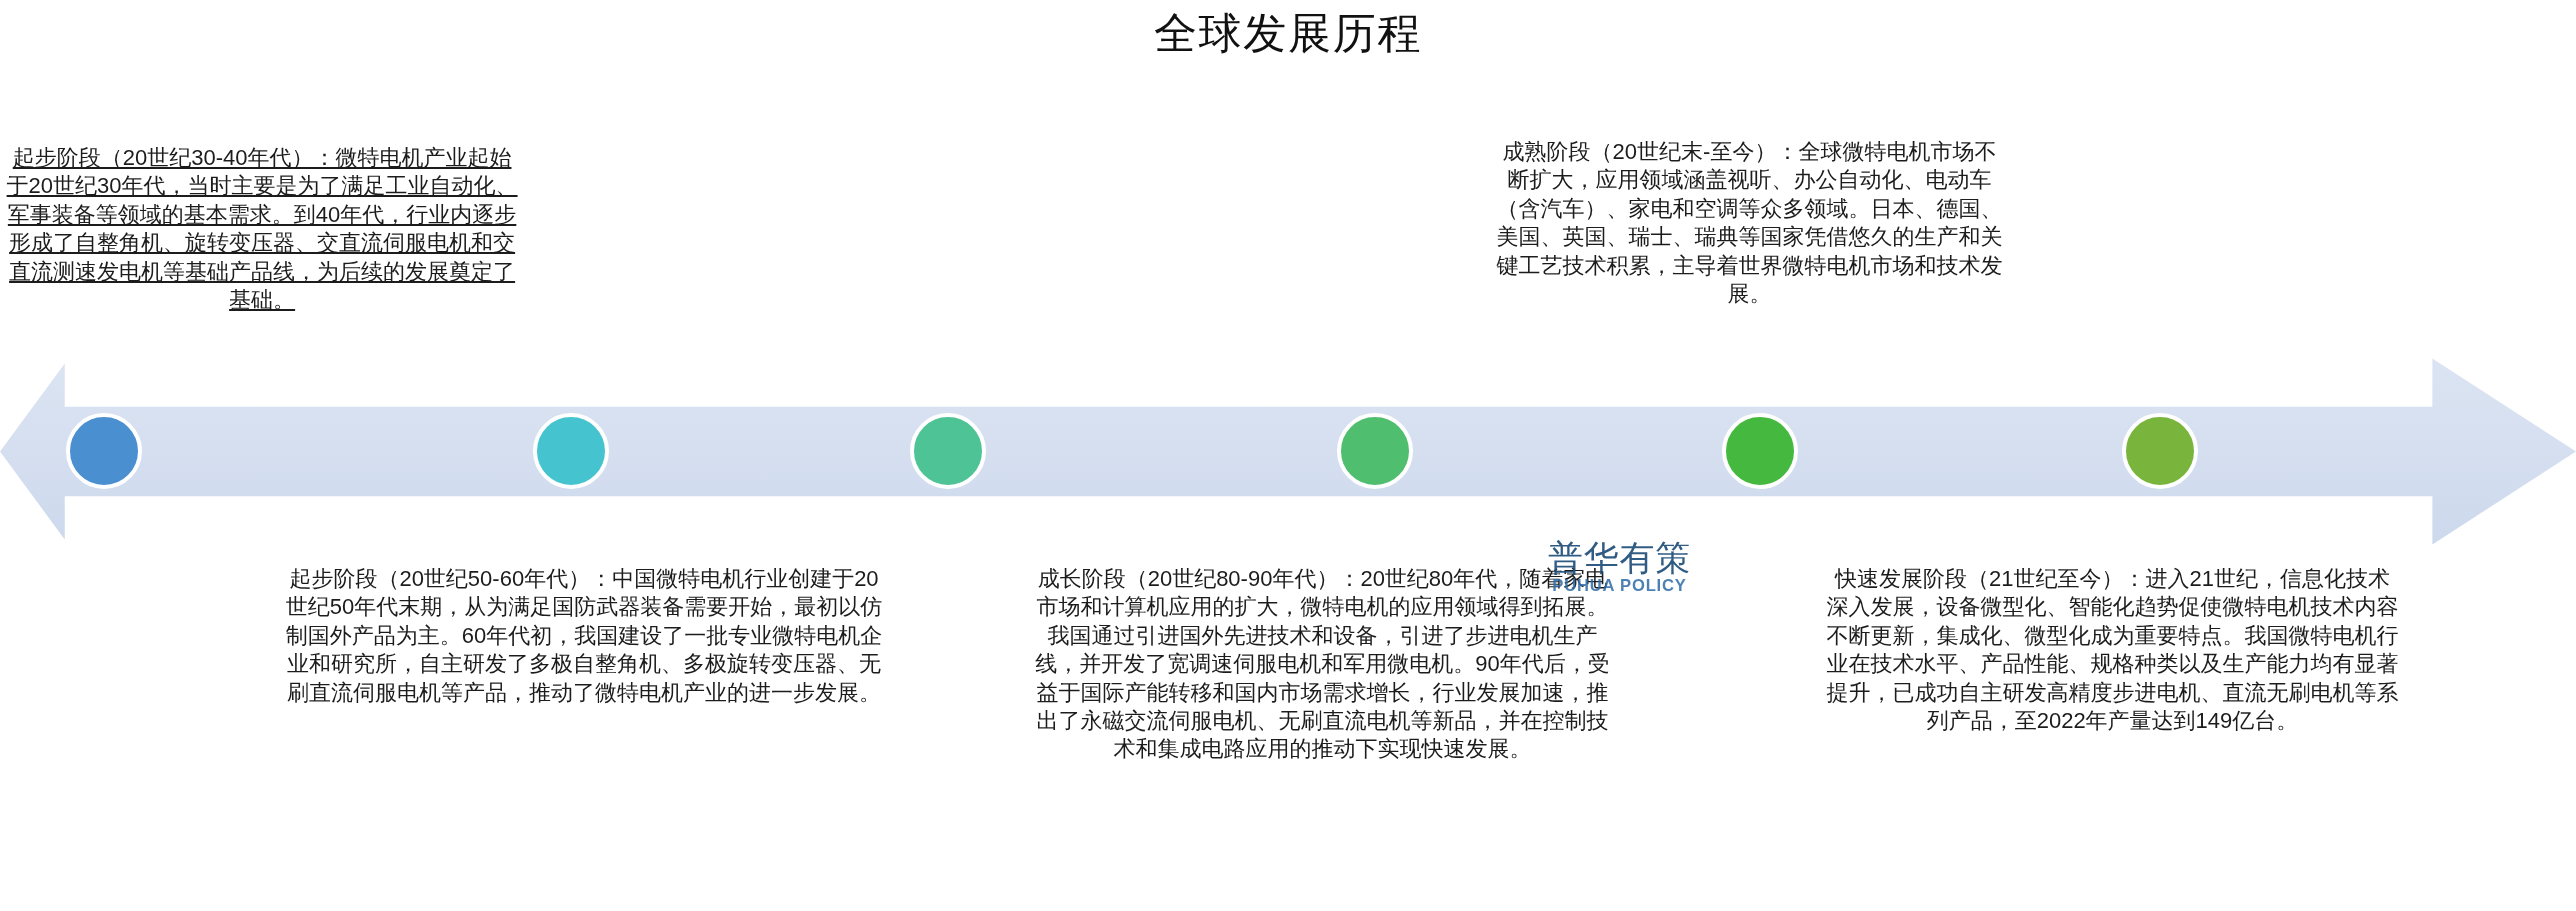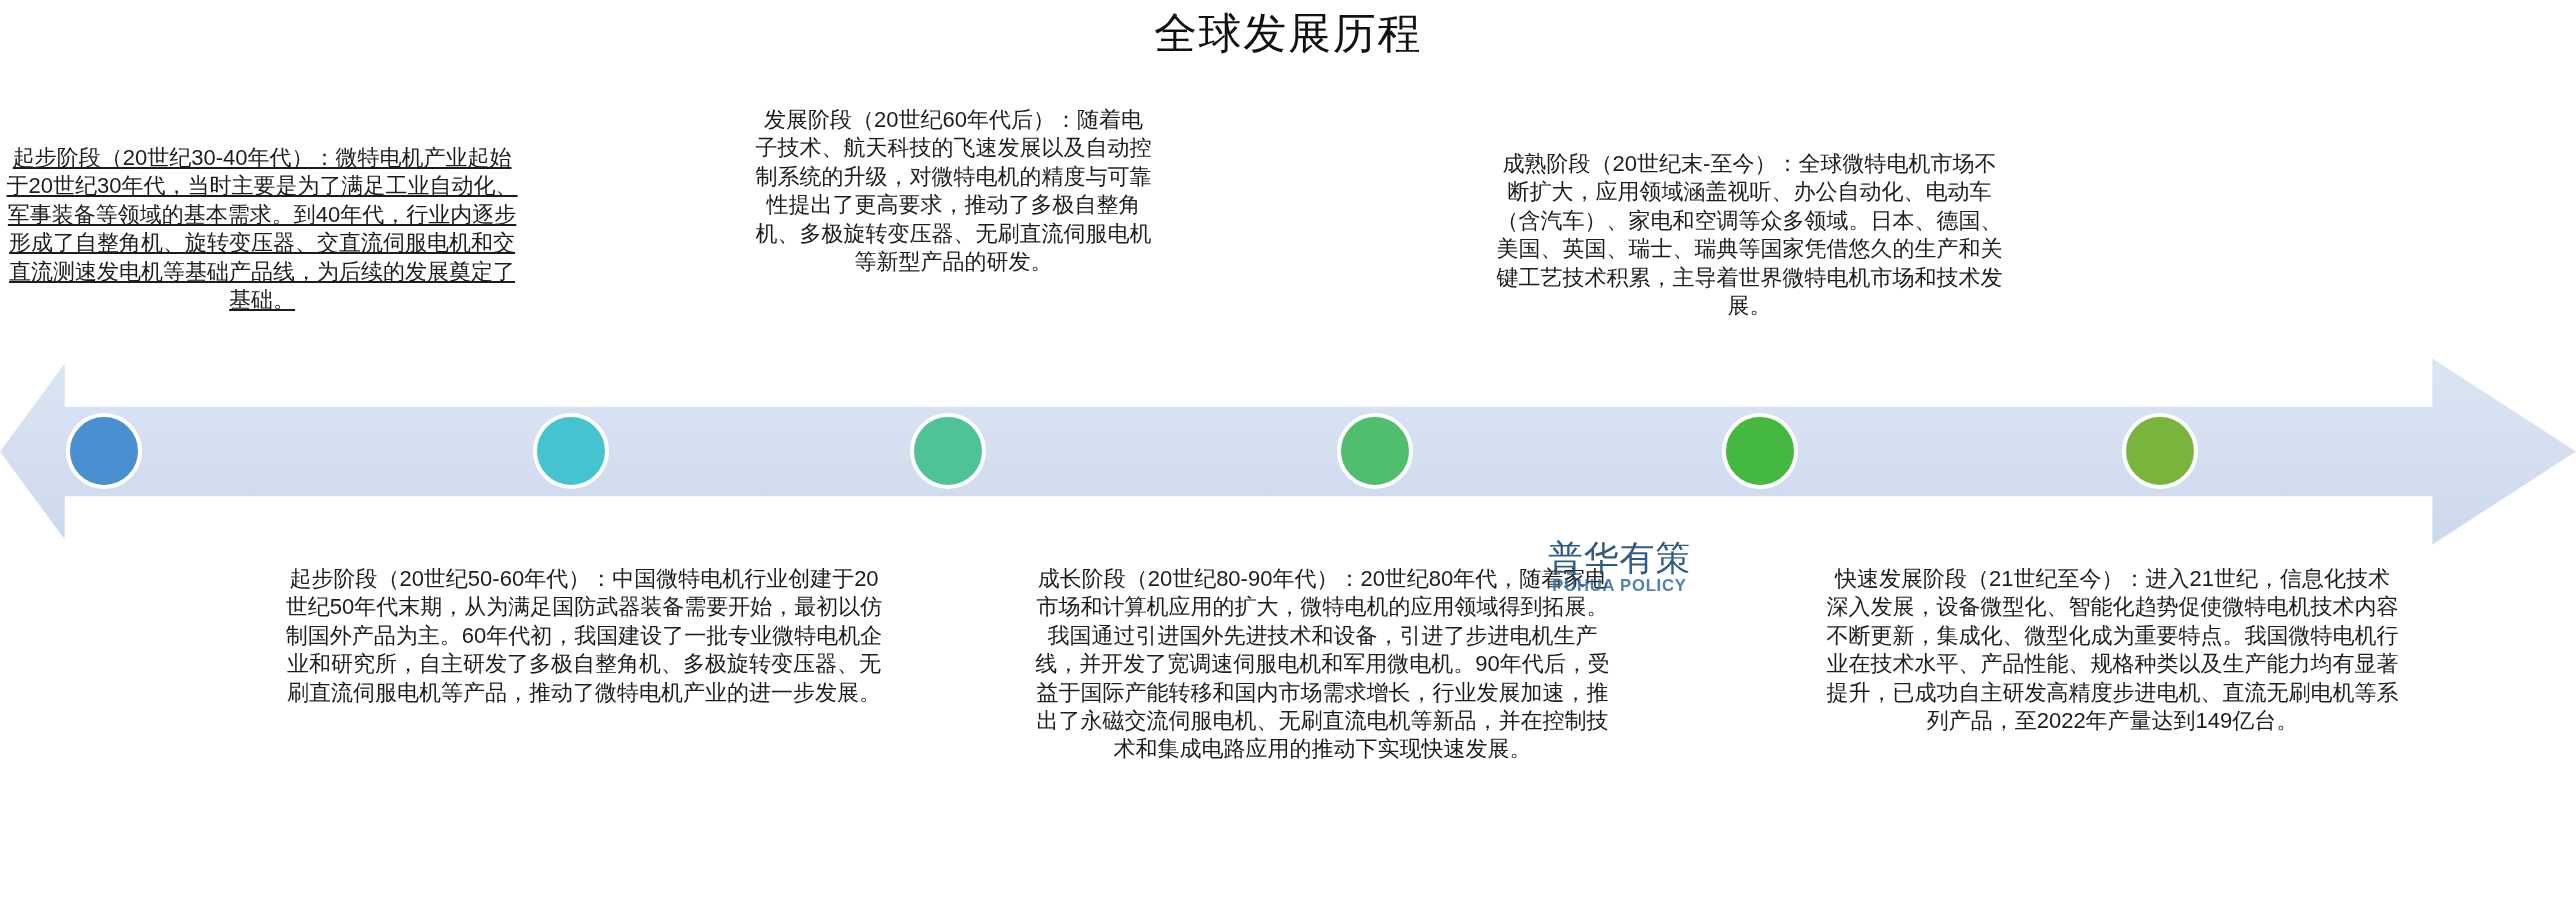--- a/index.html
+++ b/index.html
@@ -120,23 +120,22 @@
 
   <div class="node" style="left:66px;background:#4a8fd0;"></div>
   <div class="node" style="left:533px;background:#45c4d0;"></div>
   <div class="node" style="left:910px;background:#4ec395;"></div>
   <div class="node" style="left:1337px;background:#4fbe6e;"></div>
   <div class="node" style="left:1722px;background:#45b93f;"></div>
   <div class="node" style="left:2122px;background:#79b43c;"></div>
 
   <div class="block" style="left:6.6px; top:144px; width:511px;text-decoration:underline;">起步阶段（20世纪30-40年代）：微特电机产业起始于20世纪30年代，当时主要是为了满足工业自动化、军事装备等领域的基本需求。到40年代，行业内逐步形成了自整角机、旋转变压器、交直流伺服电机和交直流测速发电机等基础产品线，为后续的发展奠定了基础。</div>
 
-  <div class="block" style="left:755px; top:106px; width:397px;">发展阶段（20世纪60年代后）：随着电子技术、航天科技的飞速发展以及自动控制系统的升级，对微特电机的精度与可靠性提出了更高要求，推动了多极自整角机、多极旋转变压器、无刷直流伺服电机等新型产品的研发。</div>
 
-  <div class="block" style="left:1494px; top:150px; width:511px;">成熟阶段（20世纪末-至今）：全球微特电机市场不断扩大，应用领域涵盖视听、办公自动化、电动车（含汽车）、家电和空调等众多领域。日本、德国、美国、英国、瑞士、瑞典等国家凭借悠久的生产和关键工艺技术积累，主导着世界微特电机市场和技术发展。</div>
+  <div class="block" style="left:1494px; top:138px; width:511px;">成熟阶段（20世纪末-至今）：全球微特电机市场不断扩大，应用领域涵盖视听、办公自动化、电动车（含汽车）、家电和空调等众多领域。日本、德国、美国、英国、瑞士、瑞典等国家凭借悠久的生产和关键工艺技术积累，主导着世界微特电机市场和技术发展。</div>
 
   <div class="block" style="left:282px; top:565px; width:604px;">起步阶段（20世纪50-60年代）：中国微特电机行业创建于20世纪50年代末期，从为满足国防武器装备需要开始，最初以仿制国外产品为主。60年代初，我国建设了一批专业微特电机企业和研究所，自主研发了多极自整角机、多极旋转变压器、无刷直流伺服电机等产品，推动了微特电机产业的进一步发展。</div>
 
   <div class="block" style="left:1028px; top:565px; width:589px;">成长阶段（20世纪80-90年代）：20世纪80年代，随着家电市场和计算机应用的扩大，微特电机的应用领域得到拓展。我国通过引进国外先进技术和设备，引进了步进电机生产线，并开发了宽调速伺服电机和军用微电机。90年代后，受益于国际产能转移和国内市场需求增长，行业发展加速，推出了永磁交流伺服电机、无刷直流电机等新品，并在控制技术和集成电路应用的推动下实现快速发展。</div>
 
   <div class="block" style="left:1826px; top:565px; width:573px;">快速发展阶段（21世纪至今）：进入21世纪，信息化技术深入发展，设备微型化、智能化趋势促使微特电机技术内容不断更新，集成化、微型化成为重要特点。我国微特电机行业在技术水平、产品性能、规格种类以及生产能力均有显著提升，已成功自主研发高精度步进电机、直流无刷电机等系列产品，至2022年产量达到149亿台。</div>
 
   <div id="watermark">
     <div class="wm-main">普华有策</div>
     <div class="wm-sub">PUHUA POLICY</div>

